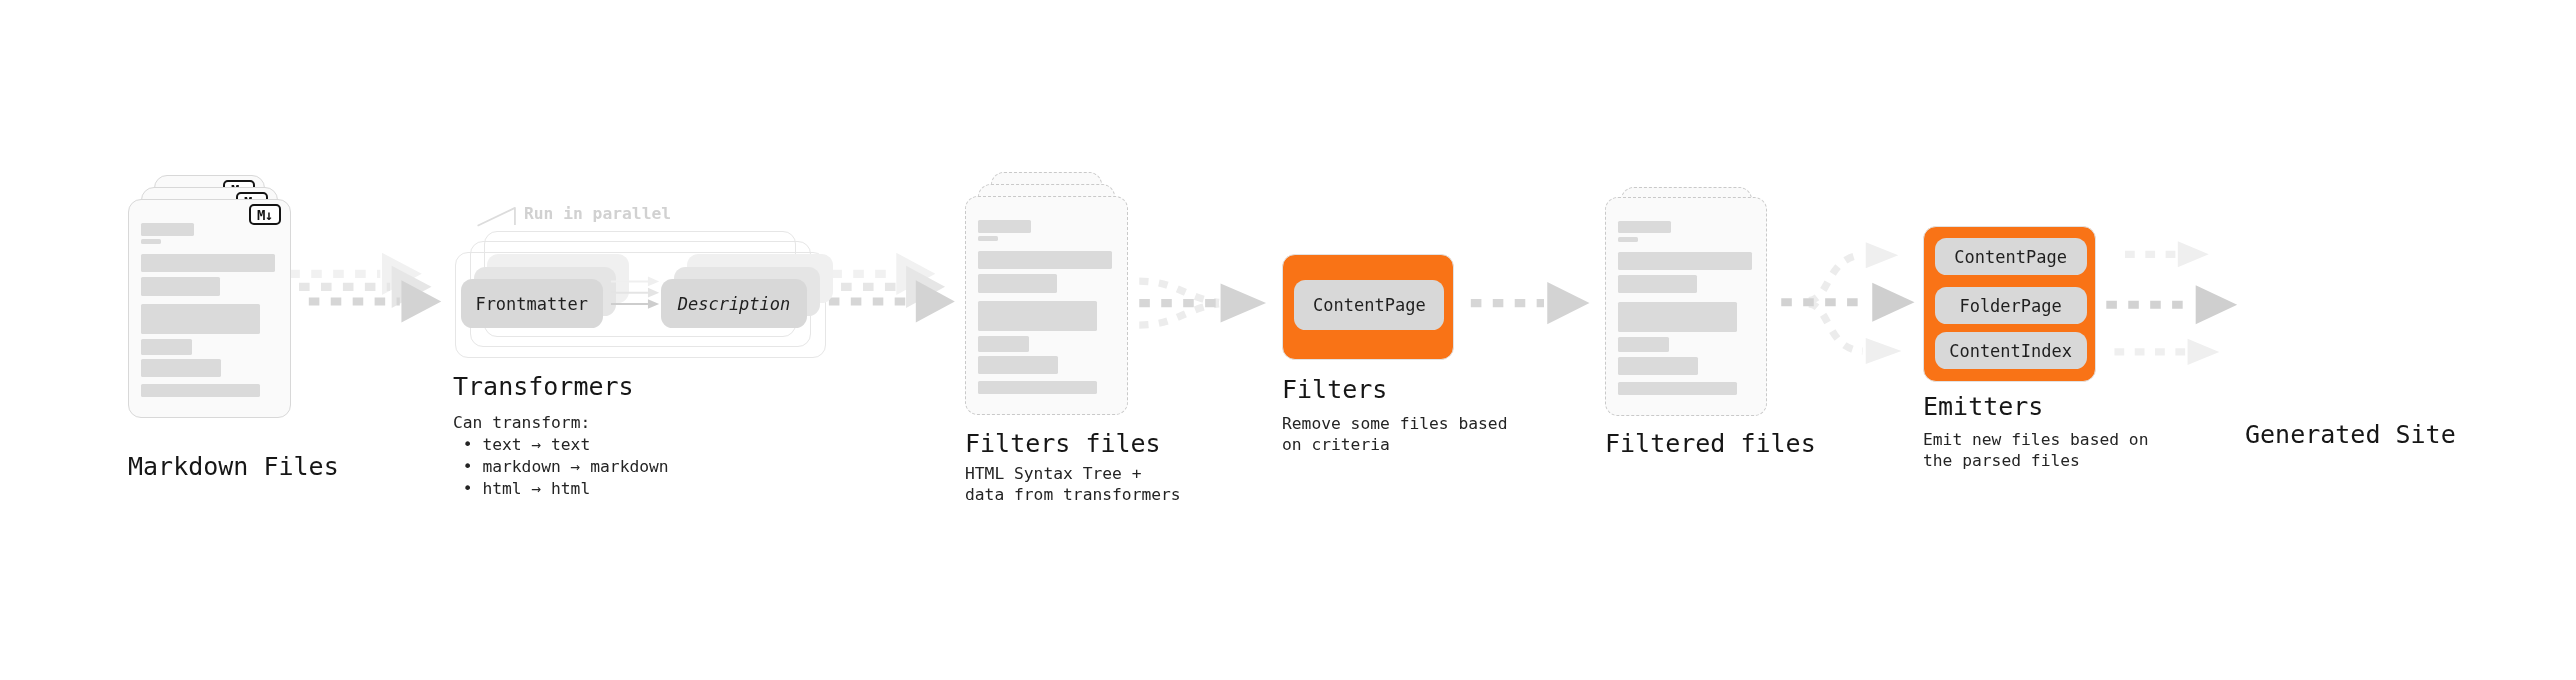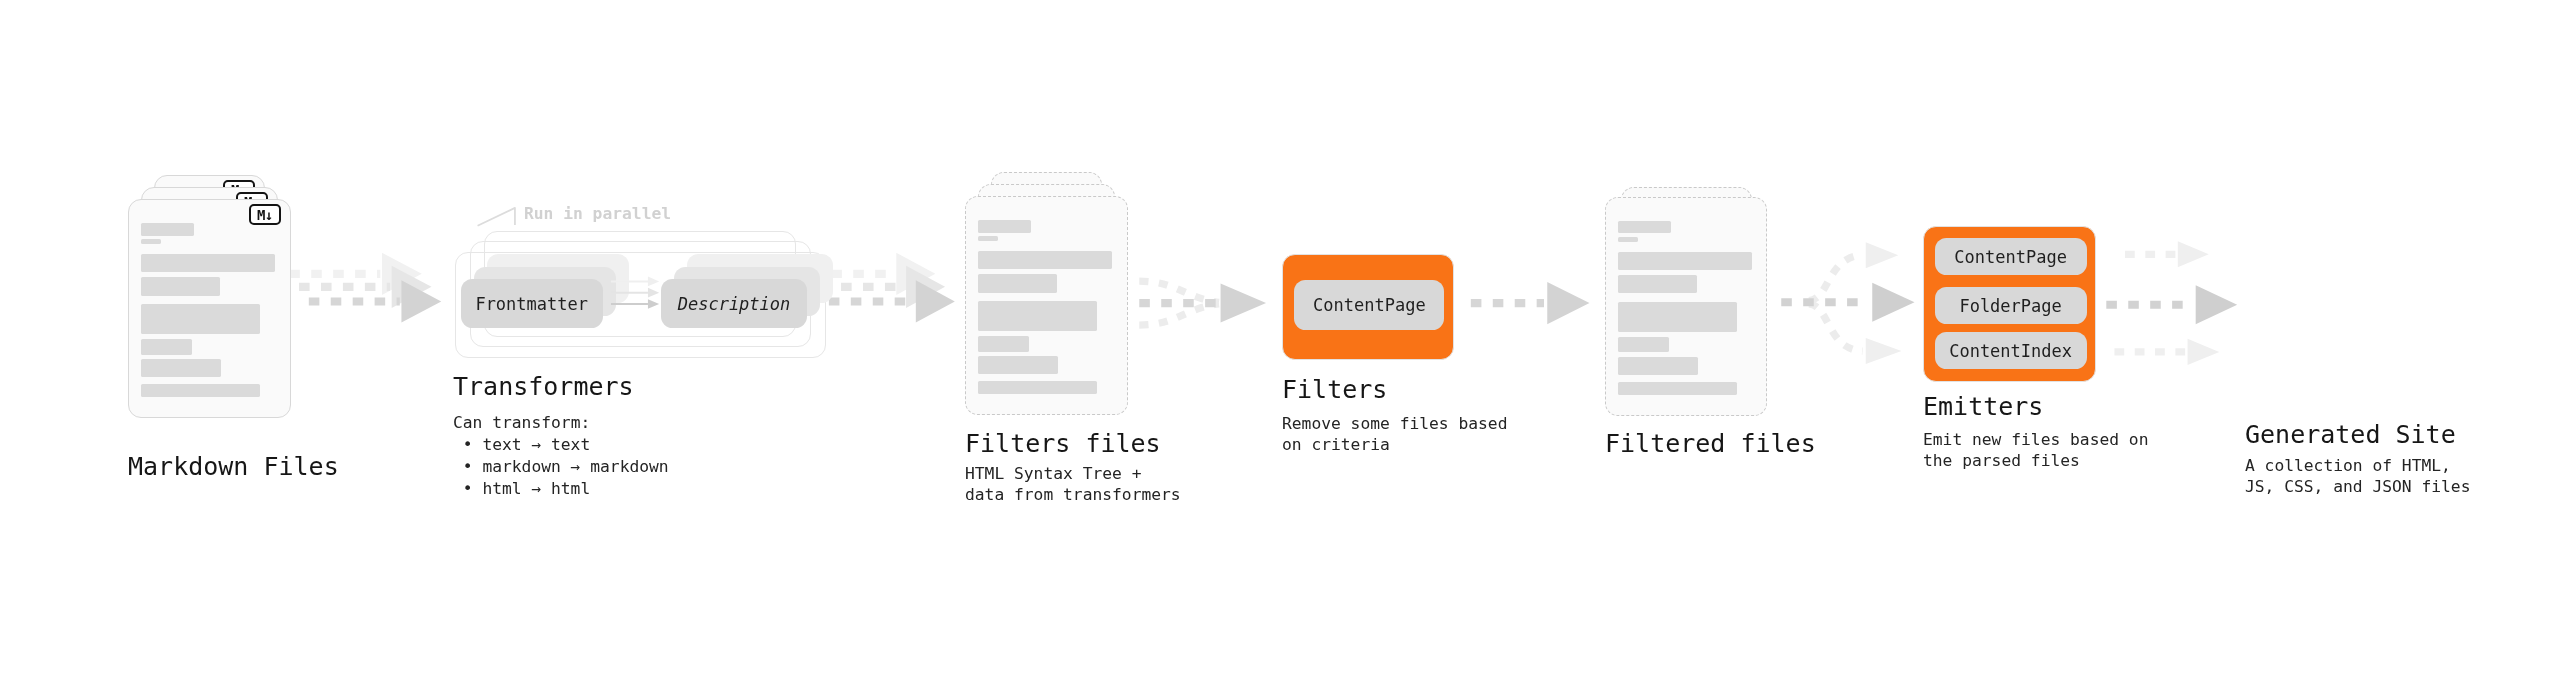--- a/index.html
+++ b/index.html
@@ -240,19 +240,15 @@
     <div class="node" style="left:10.6px;top:60px;width:152px;height:37px;">FolderPage</div>
     <div class="node" style="left:10.6px;top:105px;width:152px;height:37px;">ContentIndex</div>
   </div>
   <div class="heading" style="left:1923px;top:392px;">Emitters</div>
   <div class="sub" style="left:1923px;top:429px;">
     <div>Emit new files based on</div>
     <div>the parsed files</div>
   </div>
 
   <div class="heading" style="left:2245px;top:420px;">Generated Site</div>
-  <div class="sub" style="left:2245px;top:455px;">
-    <div>A collection of HTML,</div>
-    <div>JS, CSS, and JSON files</div>
-  </div>
 
 </div>
 
 
 </body></html>

